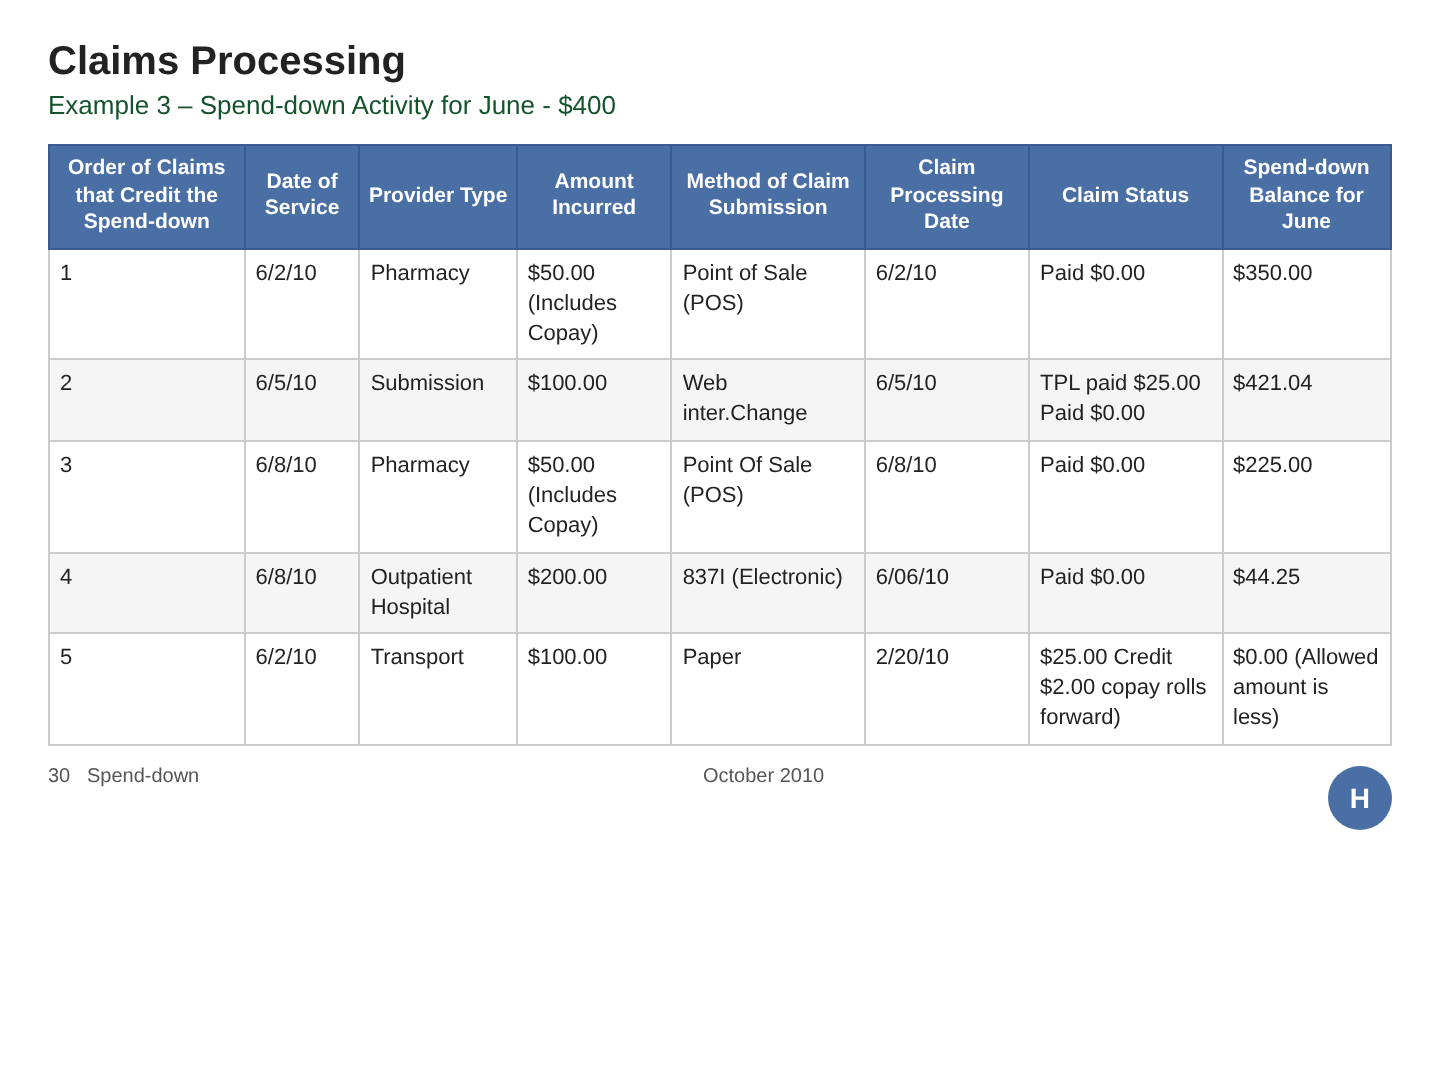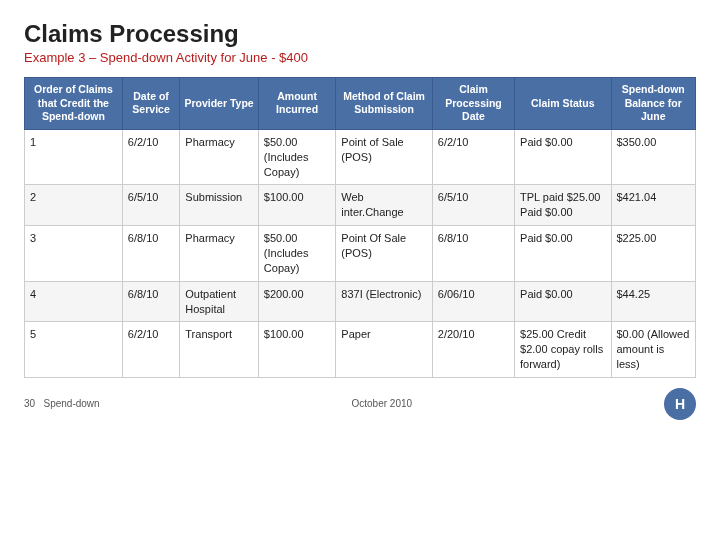--- a/index.html
+++ b/index.html
@@ -6,28 +6,28 @@
     body {
       font-family: Arial, sans-serif;
       background: #fff;
       width: 720px;
       min-height: 540px;
       padding: 20px 24px 16px 24px;
       font-size: 12px;
       color: #222;
     }
     .page-title {
-      font-size: 24px;
+      font-size: 20px;
       font-weight: bold;
       color: #222;
       margin-bottom: 2px;
     }
     .page-subtitle {
       font-size: 13px;
-      color: #b91c1c;
+      color: #14532d;
       margin-bottom: 12px;
     }
     table {
       width: 100%;
       border-collapse: collapse;
       font-size: 11px;
     }
     thead tr th {
       background: #4a6fa5;
       color: #fff;
@@ -47,21 +47,20 @@
     }
     tbody tr:nth-child(odd) td {
       background: #fff;
     }
     tbody tr:nth-child(even) td {
       background: #f5f5f5;
     }
     .footer {
       display: flex;
       justify-content: space-between;
-      align-items: center;
       margin-top: 10px;
       font-size: 10px;
       color: #555;
     }
     .logo-circle {
       width: 32px;
       height: 32px;
       border-radius: 50%;
       background: #4a6fa5;
       display: flex;

